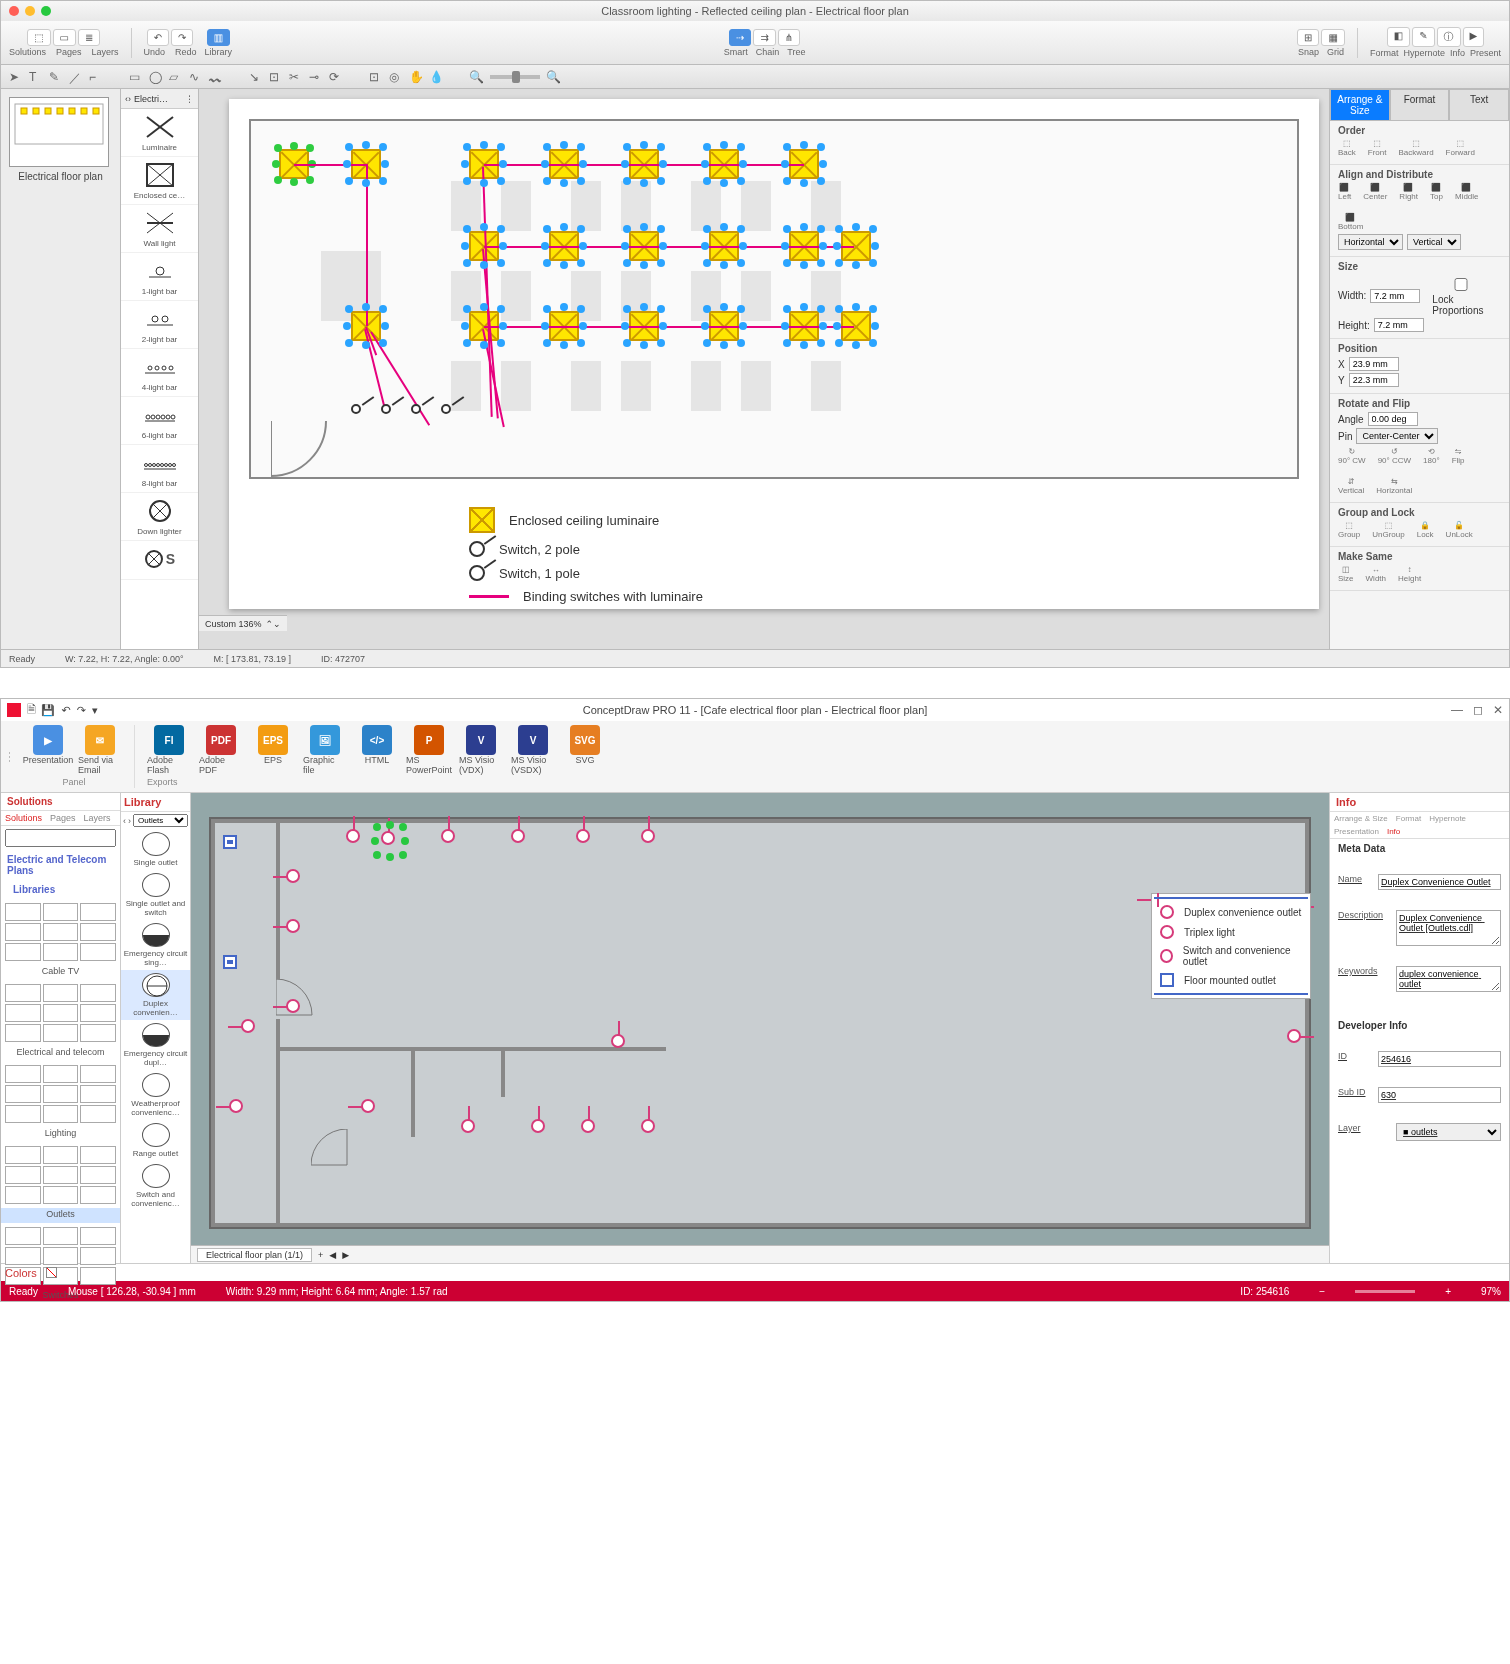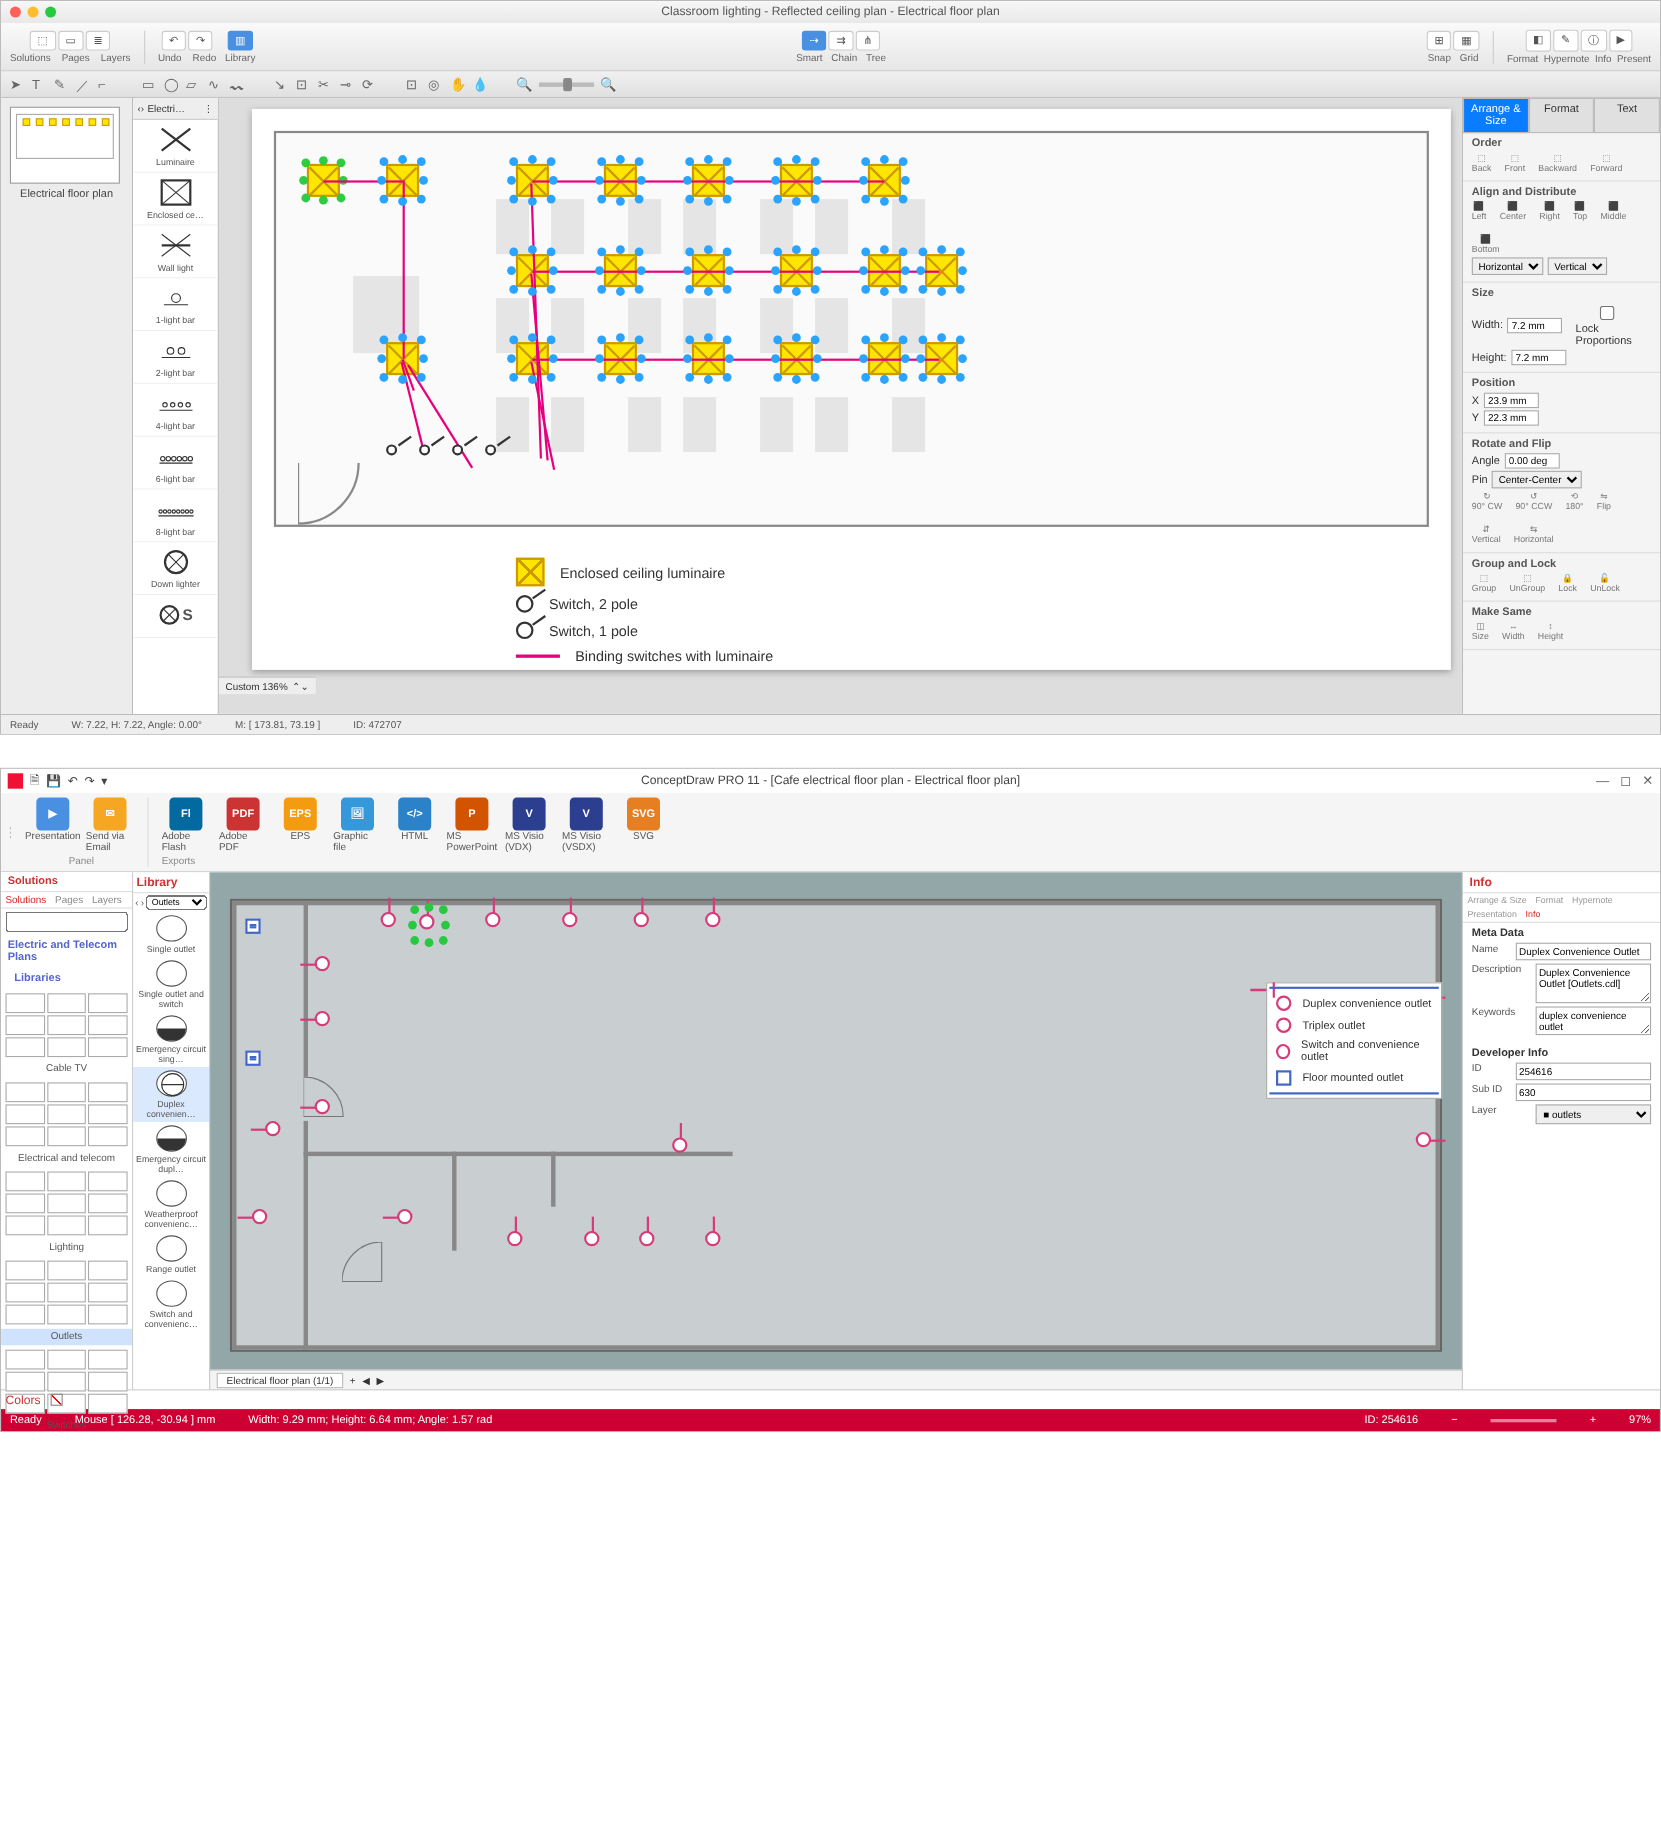--- a/index.html
+++ b/index.html
@@ -95,21 +95,21 @@
   .fmo::after { content:""; position:absolute; left:2px; right:2px; bottom:3px; height:2px; background:#4367c7; }
   .sel2 { position:absolute; width:8px; height:8px; background:#28c840; border-radius:50%; }
   .legend2 { position:absolute; right:18px; top:100px; width:160px; background:#fff; border:1px solid #aaa; padding:8px; font-size:10px; }
   .leg2row { display:flex; align-items:center; gap:10px; padding:3px 0; }
   .info { width:180px; border-left:1px solid #ccc; font-size:10px; }
   .infohdr { color:#c33; font-size:11px; font-weight:bold; padding:3px 6px; border-bottom:1px solid #ddd; }
   .infotabs { display:flex; flex-wrap:wrap; font-size:8px; border-bottom:1px solid #ddd; }
   .infotabs span { padding:2px 4px; color:#999; }
   .infotabs span.act { color:#d22; }
   .fsec { padding:4px 8px; }
-  .frow { display:flex; gap:6px; margin:3px 0; align-items:flex-start; }
+  .frow { display:flex; gap:6px; margin:20px 0; align-items:flex-start;text-decoration:underline; }
   .frow label { width:52px; color:#555; font-size:9px; }
   .frow input, .frow textarea, .frow select { flex:1; font-size:9px; padding:2px; border:1px solid #aaa; }
   .colorbar { height:18px; display:flex; border-top:1px solid #ccc; align-items:center; padding:0 4px; gap:1px; }
   .colorhdr { color:#c33; font-size:11px; margin-right:8px; }
   .sw2 { width:11px; height:11px; }
   .status2 { height:20px; background:#cc0033; color:#fff; display:flex; align-items:center; padding:0 8px; font-size:10px; gap:30px; }
   .mini-ico { width:14px; height:14px; display:inline-block; }
   .mgrip { align-self:stretch; width:5px; display:flex; flex-direction:column; justify-content:center; gap:2px; padding-right:4px; }
   .mgrip span{height:2px;background:#bbb;}
 </style>
@@ -991,21 +991,21 @@
       </div>
       <div class="legend2">
         <div class="leg2row">
             <span class="outlet" style="position:static;display:inline-block;"></span>
             <span>Duplex convenience outlet</span>
           </div>
         <div class="leg2row">
             <span class="outlet" style="position:static;display:inline-block;">
               <span style="position:absolute;width:2px;height:14px;background:#d63b7a;left:5px;top:-1px;"></span>
             </span>
-            <span>Triplex outlet</span>
+            <span>Triplex light</span>
           </div>
         <div class="leg2row">
             <span class="outlet" style="position:static;display:inline-block;"></span>
             <span>Switch and convenience outlet</span>
           </div>
         <div class="leg2row">
             <span class="fmo" style="position:static;display:inline-block;"></span>
             <span>Floor mounted outlet</span>
           </div>
       </div>

